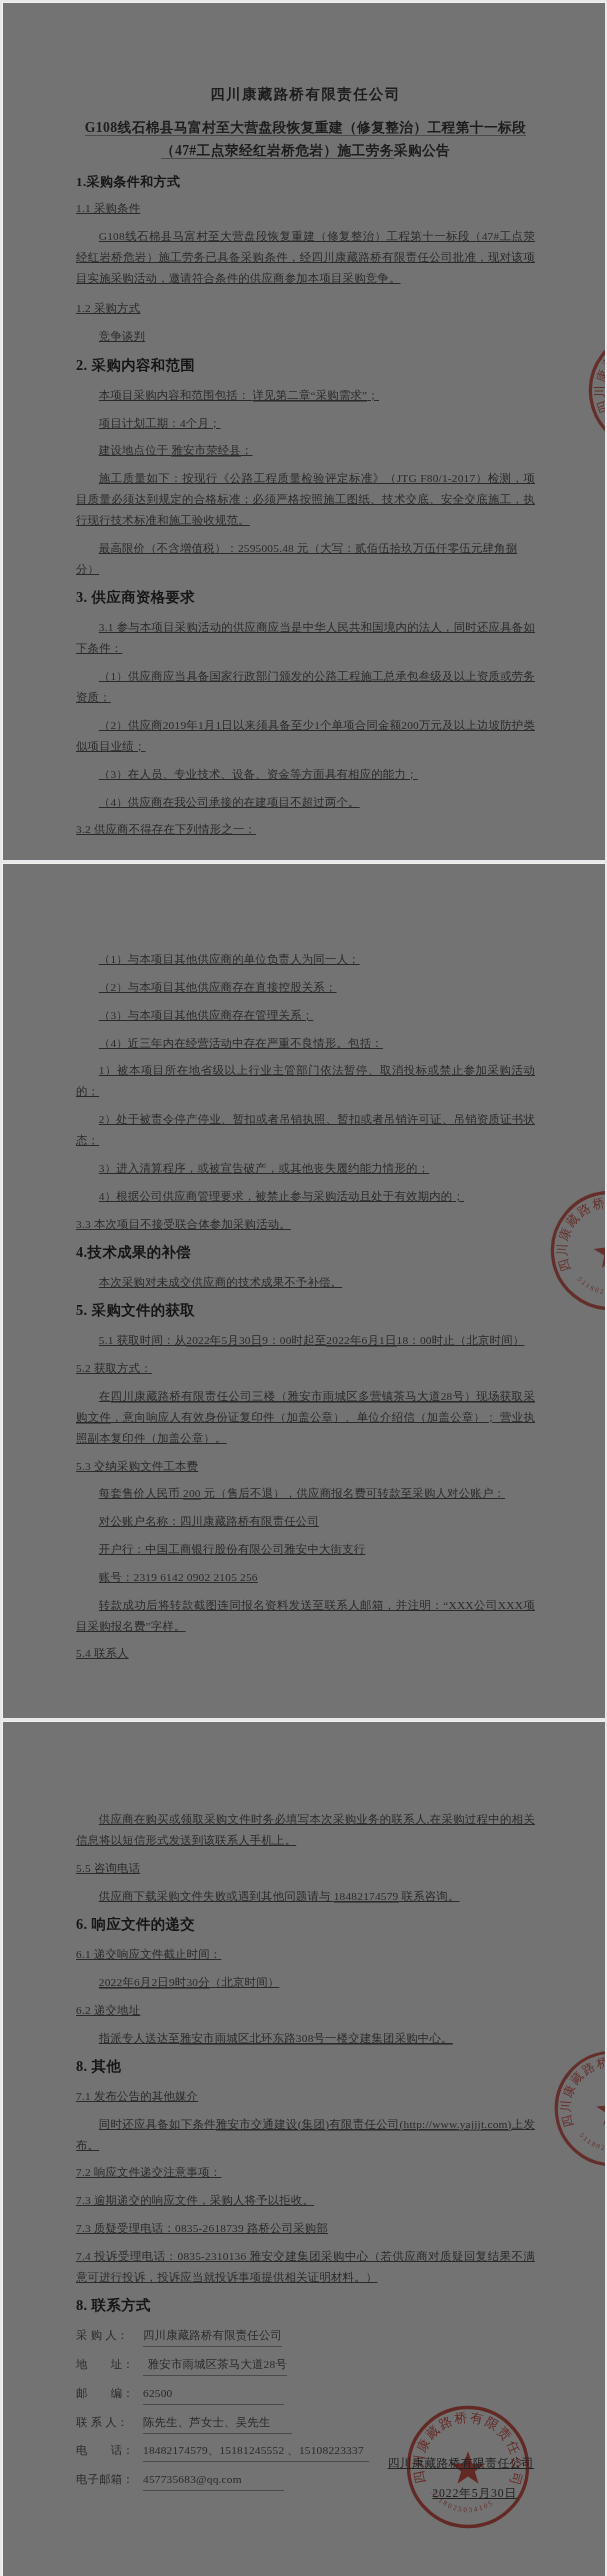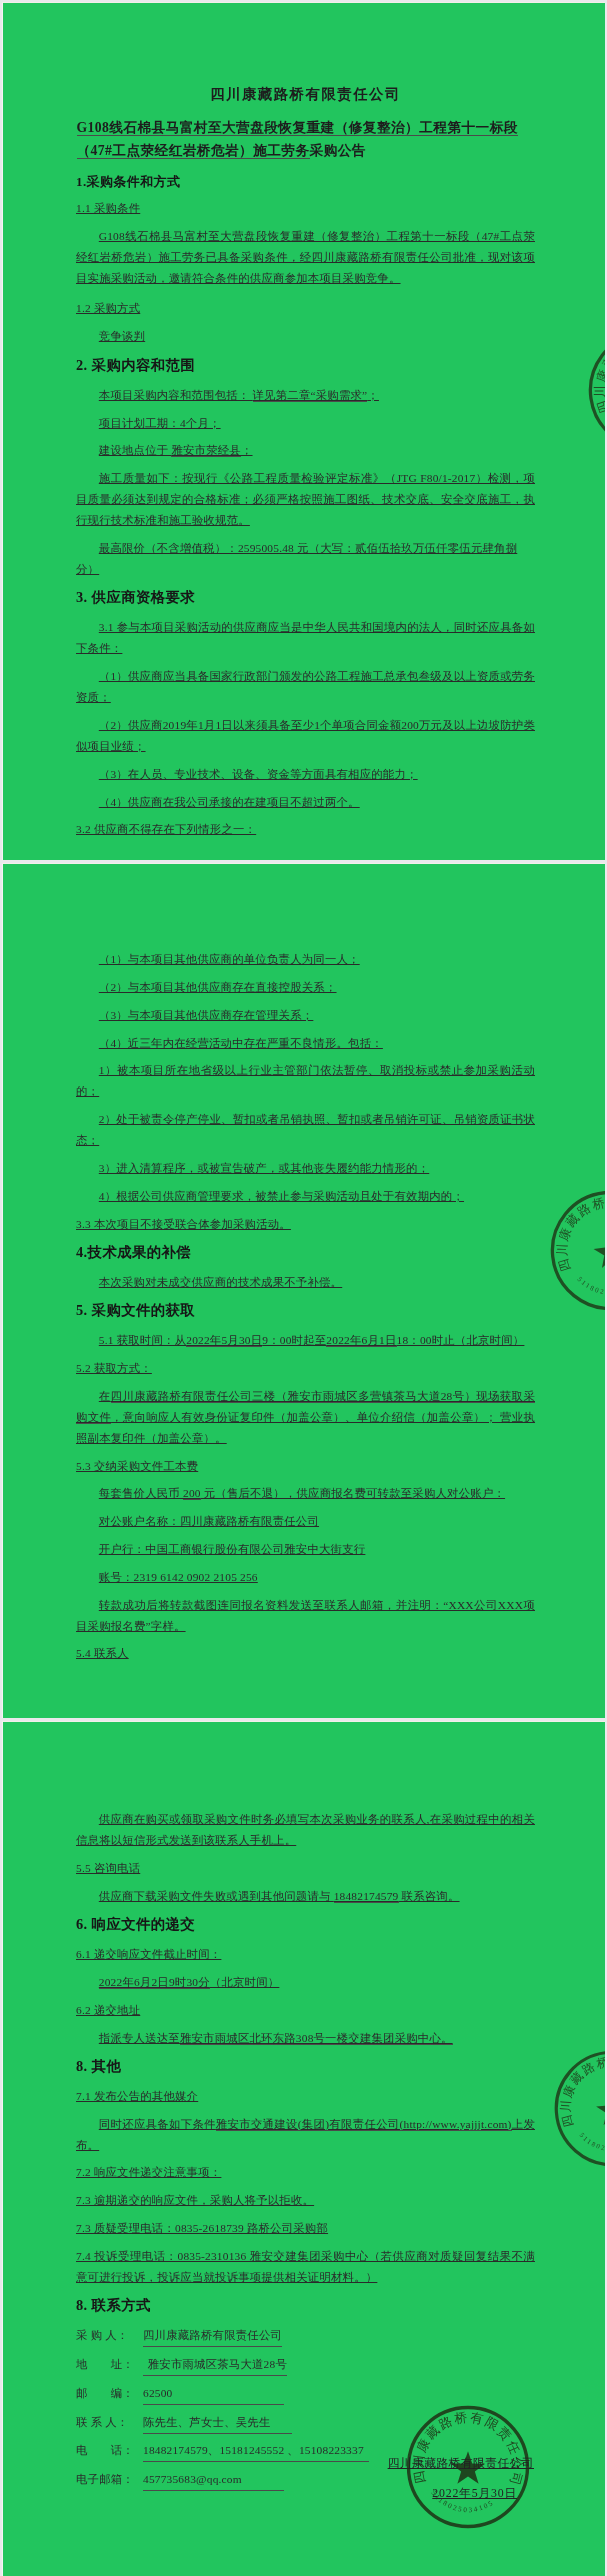--- a/index.html
+++ b/index.html
@@ -8,36 +8,36 @@
     background:#e9e9ec;
     font-family:"Liberation Serif","DejaVu Serif",serif;
     color:#2a2a2a;
     -webkit-font-smoothing:antialiased;
   }
   .canvas{width:607px;}
   .page{
     position:relative;
     width:603px;
     margin:0 auto;
-    background:#22c55e;
+    background:#737373;
     border-top:0.8px solid #f1f0e9;
     border-left:0.8px solid #f3f3f5;
     box-sizing:border-box;
     overflow:hidden;
   }
   .page1{height:858px;margin-top:2.3px;padding:82px 70px 0 73px;}
   .page2{height:855px;margin-top:3px;padding:85px 70px 0 73px;}
   .page3{height:855px;margin-top:3px;padding:87px 70px 4px 73px;}
 
   .doc-company{
     font-size:14.4px;font-weight:bold;text-align:center;
     letter-spacing:1.5px;margin:0 0 11.4px;color:#1d1d1d;
   }
   .doc-title{
-    font-size:13.7px;font-weight:bold;text-align:left;
+    font-size:13.7px;font-weight:bold;text-align:center;
     line-height:23.5px;margin:0 auto 10px;max-width:458px;color:#1d1d1d;
     letter-spacing:0.4px;
   }
   .sec{font-size:14.4px;font-weight:bold;color:#161616;margin:8.3px 0 10px;letter-spacing:0.4px;}
   .sec-sm{font-size:13px;margin:3px 0 7.6px;}
   p{margin:0 0 6.8px;line-height:21px;font-size:11.4px;letter-spacing:0.2px;text-decoration:underline;}
   .j{text-align:justify;}
   .ind{text-indent:2em;}
   .mb{margin-bottom:9px;}
   .u{border-bottom:0.8px solid #4a4a4a;}

